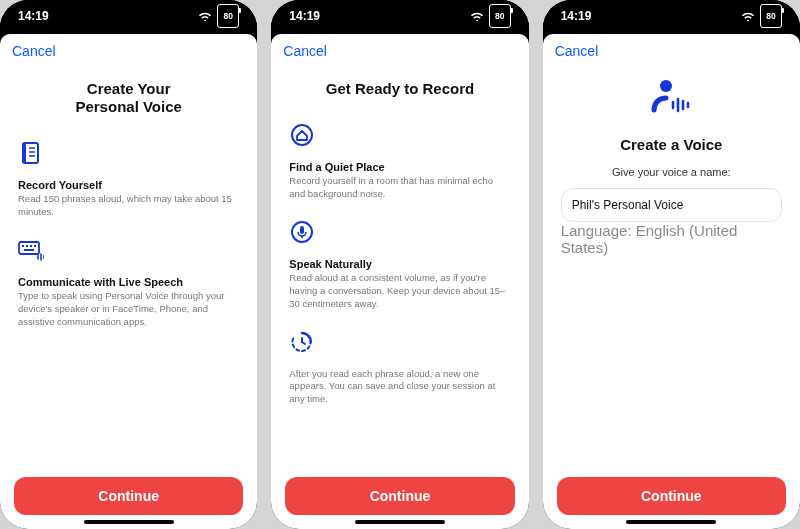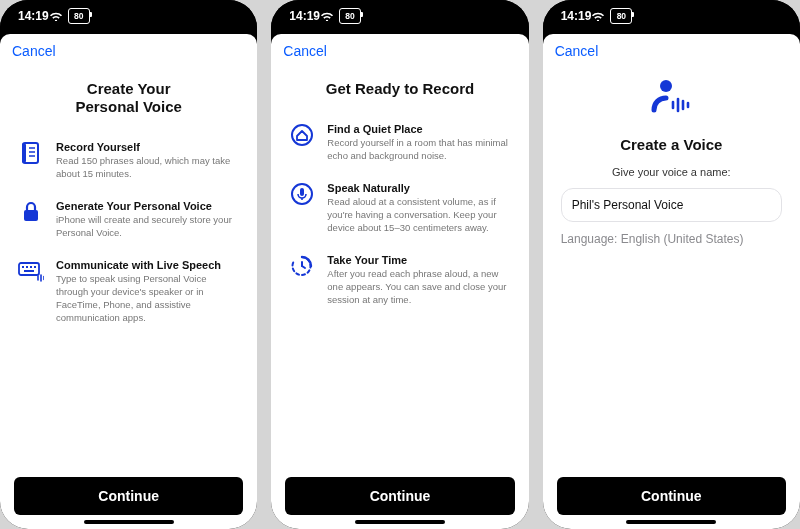--- a/index.html
+++ b/index.html
@@ -22,34 +22,34 @@
     position: relative;
     display: flex;
     flex-direction: column;
   }
   .status-bar {
     height: 32px;
     background: #000;
     color: #fff;
     display: flex;
     align-items: center;
-    justify-content: flex-start;
+    justify-content: space-between;
     padding: 0 18px;
     font-size: 12px;
     font-weight: 600;
   }
   .status-right { display:flex; align-items:center; gap:5px; }
   .wifi { width:14px; height:10px; }
   .batt {
     display:flex; align-items:center; gap:1px;
     font-size:10px; font-weight:700;
   }
   .batt-box {
     border:1px solid #fff; border-radius:3px;
-    width:22px; height:16px; position:relative;
+    width:22px; height:24px; position:relative;
     display:flex; align-items:center; justify-content:center;
     font-size:8.5px; font-weight:800;
   }
   .batt-box::after{
     content:""; position:absolute; right:-3px; top:3px;
     width:2px; height:5px; background:#fff; border-radius:0 1px 1px 0;
   }
   .sheet {
     flex:1;
     background:#fff;
@@ -76,38 +76,38 @@
   }
   h1.title {
     font-size:15px;
     font-weight:700;
     text-align:center;
     line-height:1.2;
     margin: 10px 0 24px;
     color:#111;
   }
   .feature-list { display:flex; flex-direction:column; gap:18px; }
-  .feature { display:flex; gap:12px; align-items:flex-start; }
+  .feature { display:flex; gap:12px; align-items:flex-start;flex-direction:column; }
   .ficon {
     width:26px; height:26px; flex:0 0 26px;
     display:flex; align-items:center; justify-content:center;
     color:#1537d6;
   }
   .ftext { flex:1; }
   .ftitle { font-size:11px; font-weight:700; color:#111; line-height:1.3; }
   .fdesc { font-size:9.5px; color:#777; line-height:1.35; margin-top:1px; }
   .continue-wrap {
     padding: 10px 14px 14px;
   }
   .continue-btn {
     width:100%;
-    background:#000000;
+    background:#ef4444;
     color:#fff;
     border:none;
-    border-radius:6px;
+    border-radius:12px;
     height:38px;
     font-size:14px;
     font-weight:600;
     cursor:pointer;
     font-family:inherit;
   }
   .home-ind {
     position:absolute;
     bottom:5px; left:50%; transform:translateX(-50%);
     width:90px; height:4px; background:#000; border-radius:3px;
@@ -124,21 +124,21 @@
     width:100%;
     border:1px solid #e2e2e6;
     border-radius:12px;
     padding:9px 10px;
     font-size:12px;
     font-family:inherit;
     color:#111;
     background:#fff;
   }
   .lang {
-    font-size:12px; color:#8a8a8e; margin-top:10px;
+    font-size:15px; color:#8a8a8e; margin-top:0;
   }
 </style>
 </head>
 <body>
 
 <div class="phone">
   <div class="status-bar">
     <span>14:19</span>
     <div class="status-right">
       <svg class="wifi" viewBox="0 0 16 12">
@@ -167,32 +167,20 @@
                 <line x1="9" y1="11" x2="15" y2="11" stroke="#1537d6" stroke-width="1.5"></line>
                 <line x1="9" y1="15" x2="15" y2="15" stroke="#1537d6" stroke-width="1.5"></line>
               </svg>
           </div>
           <div class="ftext">
             <div class="ftitle">Record Yourself</div>
             <div class="fdesc">Read 150 phrases aloud, which may take about 15 minutes.</div>
           </div>
         </div>
 
-        <div class="feature">
-          <div class="ficon">
-            <svg width="20" height="24" viewBox="0 0 20 24">
-                <rect x="3" y="10" width="14" height="11" rx="2" fill="#1537d6"></rect>
-                <path d="M6 10 V7 a4 4 0 0 1 8 0 V10" fill="none" stroke="#1537d6" stroke-width="2.2"></path>
-              </svg>
-          </div>
-          <div class="ftext">
-            <div class="ftitle">Generate Your Personal Voice</div>
-            <div class="fdesc">iPhone will create and securely store your Personal Voice.</div>
-          </div>
-        </div>
 
         <div class="feature">
           <div class="ficon">
             <svg width="26" height="22" viewBox="0 0 26 22">
                 <rect x="1" y="3" width="20" height="12" rx="2" fill="none" stroke="#1537d6" stroke-width="1.8"></rect>
                 <g fill="#1537d6">
                   <rect x="4" y="6" width="2" height="2"></rect>
                   <rect x="8" y="6" width="2" height="2"></rect>
                   <rect x="12" y="6" width="2" height="2"></rect>
                   <rect x="16" y="6" width="2" height="2"></rect>
@@ -271,21 +259,20 @@
         <div class="feature">
           <div class="ficon">
             <svg width="24" height="24" viewBox="0 0 24 24">
                 <path d="M12 3 A9 9 0 1 1 4 7" fill="none" stroke="#1537d6" stroke-width="2" stroke-linecap="round" stroke-dasharray="3 3"></path>
                 <path d="M12 3 A9 9 0 0 1 21 12" fill="none" stroke="#1537d6" stroke-width="2.4" stroke-linecap="round"></path>
                 <line x1="12" y1="12" x2="12" y2="8" stroke="#1537d6" stroke-width="2" stroke-linecap="round"></line>
                 <line x1="12" y1="12" x2="15" y2="14" stroke="#1537d6" stroke-width="2" stroke-linecap="round"></line>
               </svg>
           </div>
           <div class="ftext">
-            <div class="ftitle">Take Your Time</div>
             <div class="fdesc">After you read each phrase aloud, a new one appears. You can save and close your session at any time.</div>
           </div>
         </div>
 
       </div>
     </div>
     <div class="continue-wrap">
       <button class="continue-btn">Continue</button>
     </div>
     <div class="home-ind"></div>

